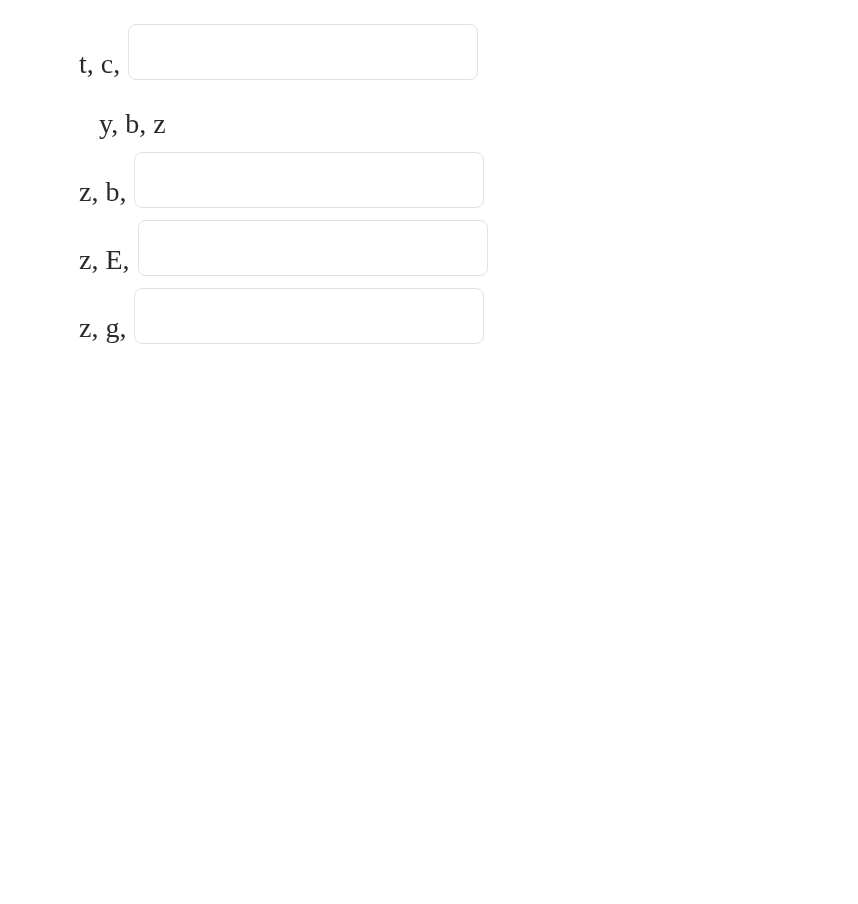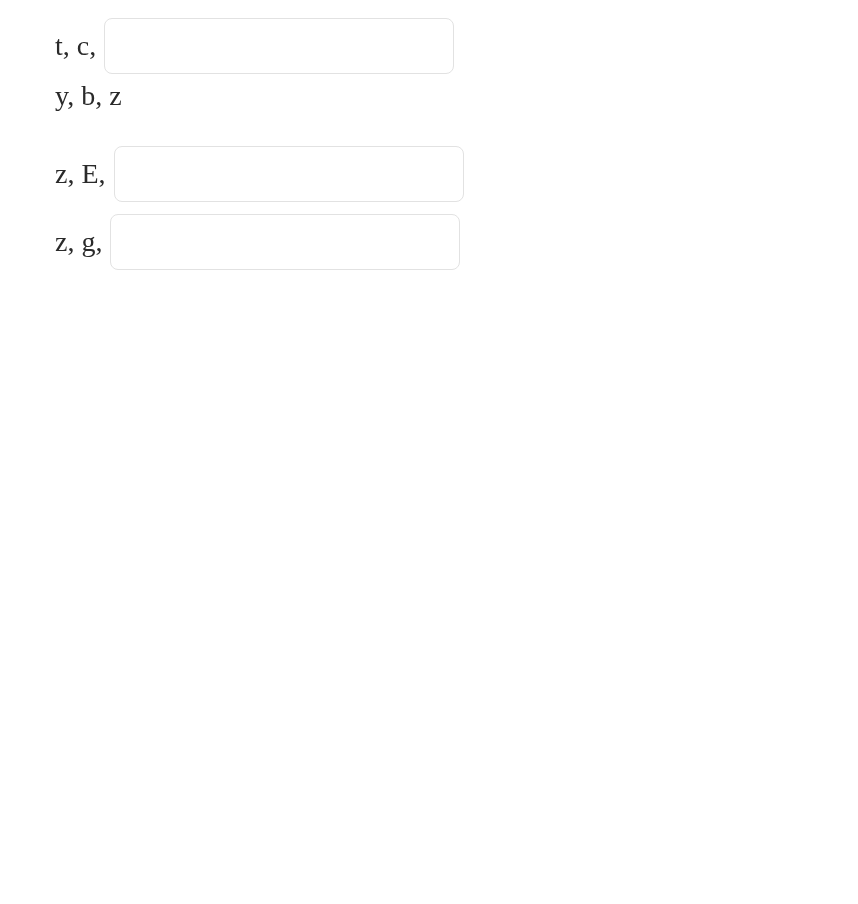--- a/index.html
+++ b/index.html
@@ -12,27 +12,29 @@
       font-size: 28px;
       color: #2a2a2a;
     }
     .container {
       padding-top: 12px;
       padding-left: 55px;
       box-sizing: border-box;
     }
     .row {
       display: flex;
-      align-items: center;
+      align-items: flex-end;
       height: 68px;
+      margin-left: 24px;
     }
     .row-noinput {
       display: flex;
-      align-items: flex-start;
+      align-items: flex-end;
       height: 60px;
+      margin-left: 44px;
     }
     .label {
       white-space: pre;
     }
     .text-input {
       height: 56px;
       width: 350px;
       border: 1px solid #e2e2e2;
       border-radius: 8px;
       background: #ffffff;
@@ -59,20 +61,24 @@
 
 
   <div class="row-noinput">
     <span class="label">y, b, z</span>
   </div>
 
 
 
 
 
+  <div class="row">
+    <span class="label">z, b,</span>
+    <input type="text" class="text-input" value="" style="">
+  </div>
 
 
   <div class="row">
     <span class="label">z, E,</span>
     <input type="text" class="text-input" value="" style="">
   </div>
 
   <div class="row">
     <span class="label">z, g,</span>
     <input type="text" class="text-input" value="" style="">

